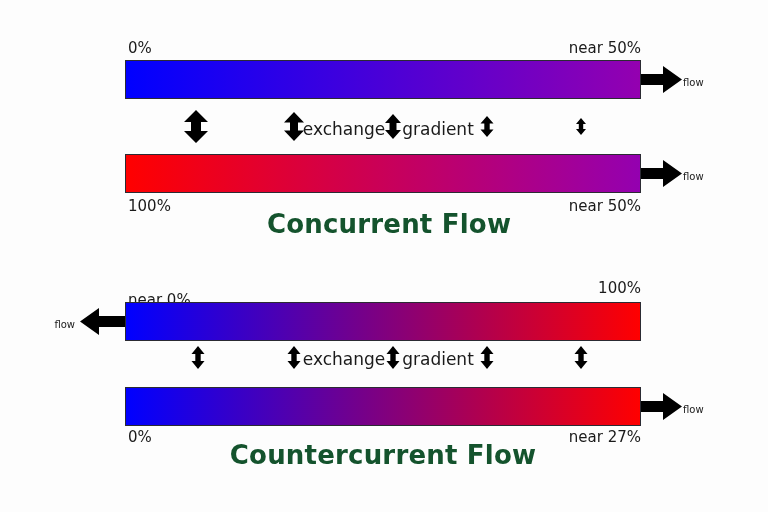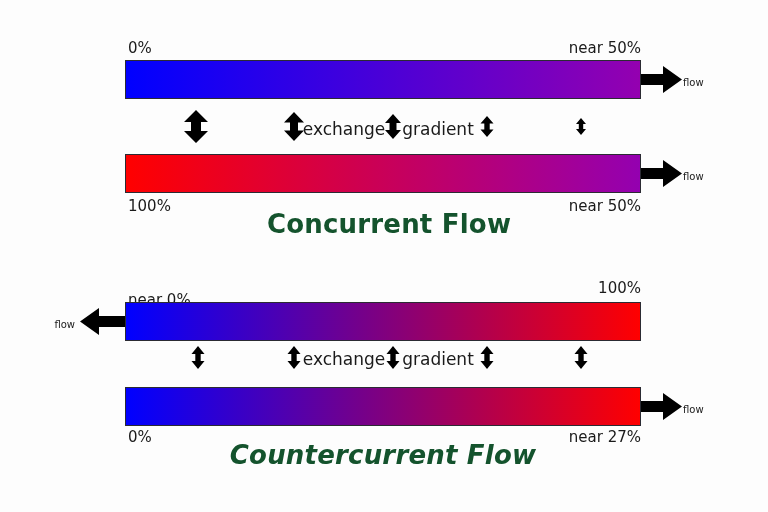--- a/index.html
+++ b/index.html
@@ -92,21 +92,21 @@
     position: absolute;
     font-size: 26px;
     font-weight: bold;
     line-height: 1;
     white-space: nowrap;
     transform: translateX(-50%);
     color: #14532d;
     letter-spacing: 0.2px;
   }
   .title-concurrent    { left: 389px; top: 211px; }
-  .title-countercurrent{ left: 383px; top: 442px; font-style: italic; }
+  .title-countercurrent{ left: 383px; top: 442px; }
 </style>
 </head>
 <body>
 
 <div class="stage" style="background: rgb(253, 253, 253);">
 
   <div class="lbl lbl-c1-left">0%</div>
   <div class="lbl lbl-c1-right">near 50%</div>
 
   <div class="bar bar-c1" id="bar-c1" style="background: linear-gradient(to right, rgb(0, 0, 255) 0%, rgb(148, 0, 176) 100%); border-color: rgb(43, 43, 51);"></div>

